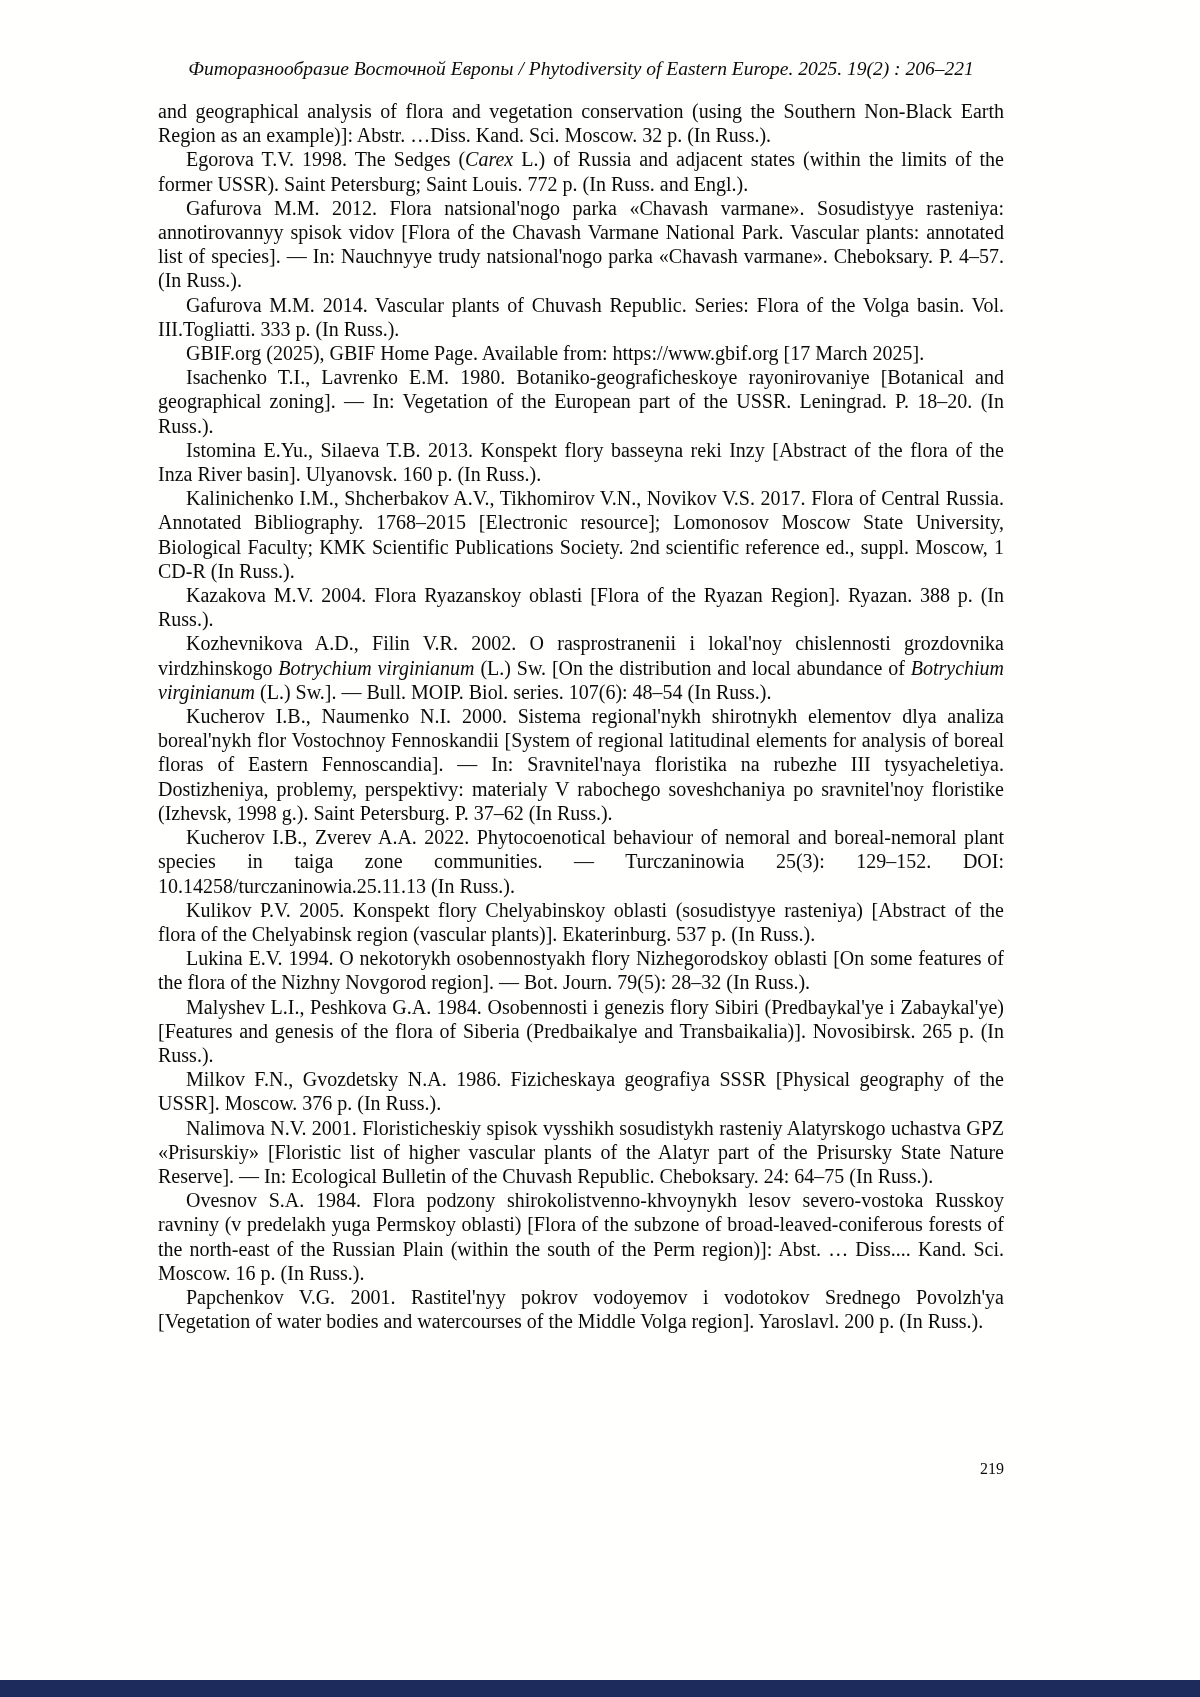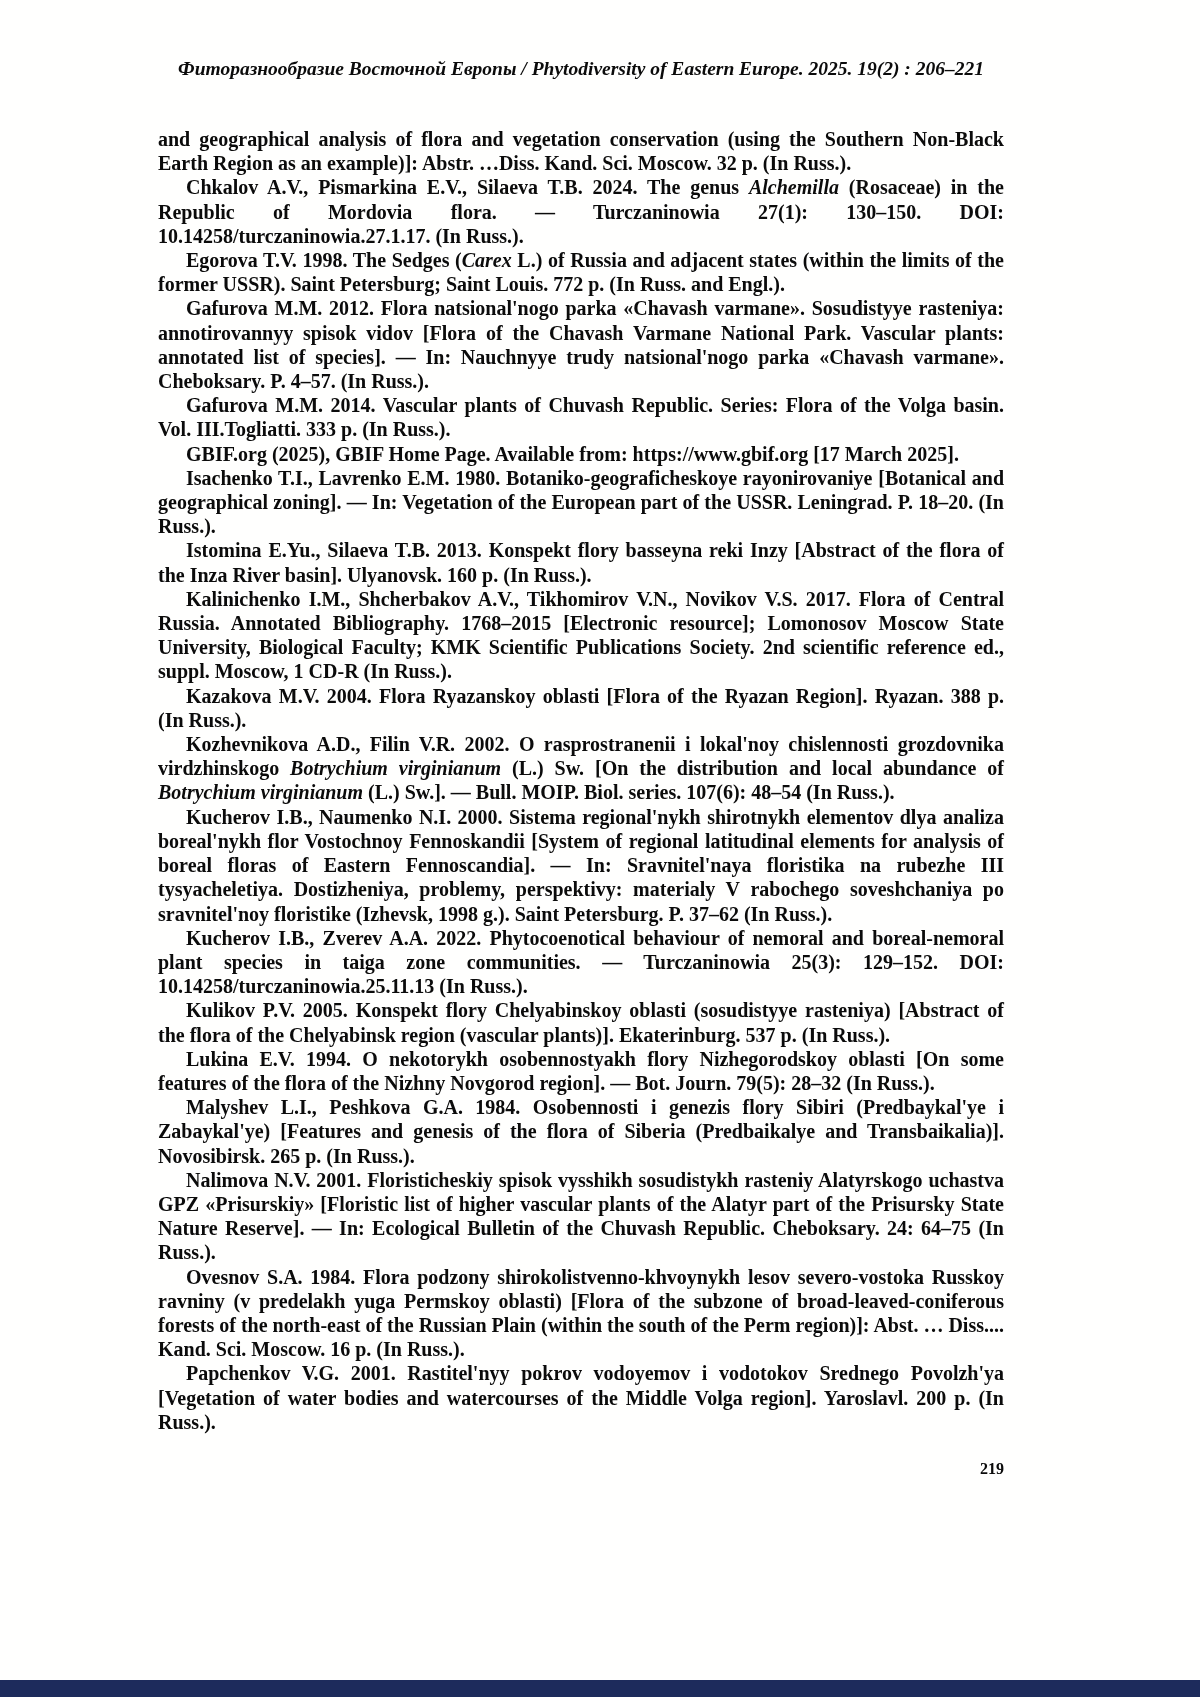--- a/index.html
+++ b/index.html
@@ -1,15 +1,15 @@
 <!DOCTYPE html>
 <html><head>
 <meta charset="utf-8">
 <style>
-  * { margin: 0; padding: 0; box-sizing: border-box; font-weight: bold; }
+  * { margin: 0; padding: 0; box-sizing: border-box; }
   html, body { background: #ffffff; }
   body {
     font-family: "Liberation Serif", serif;
     color: #0b0b0b;
   }
   .page {
     position: relative;
     width: 1200px;
     height: 1697px;
     background: #fffffe;
@@ -34,21 +34,20 @@
     text-align: justify;
     font-size: 20px;
     line-height: 24.2px;
   }
   .content p {
     margin: 0;
     text-indent: 28px;
   }
   .content p.no-indent {
     text-indent: 0;
-    margin-top: 28px;
   }
   .it { font-style: italic; }
   .page-number {
     position: absolute;
     top: 1460px;
     left: 158px;
     width: 846px;
     text-align: right;
     font-size: 16px;
   }
@@ -63,35 +62,35 @@
 </style>
 </head>
 <body>
 
 <div class="page">
 
   <div class="journal-header">Фиторазнообразие Восточной Европы / Phytodiversity of Eastern Europe. 2025. 19(2) : 206–221</div>
 
   <div class="content">
       <p class="no-indent"><span>and geographical analysis of flora and vegetation conservation (using the Southern Non-Black Earth Region as an example)]: Abstr. …Diss. Kand. Sci. Moscow. 32 p. (In Russ.).</span></p>
-      <p><span>Chkalov A.V., Pismarkina E.V., Silaeva T.B. 2024. The genus </span><span class="it">Alchemilla</span><span> (Rosaceae) in the Republic of Mordovia flora. — Turczaninowia 27(1): 130–150. DOI: 10.14258/turczaninowia.27.1.17. (In Russ.).</span></p>
       <p><span>Egorova T.V. 1998. The Sedges (</span><span class="it">Carex</span><span> L.) of Russia and adjacent states (within the limits of the former USSR). Saint Petersburg; Saint Louis. 772 p. (In Russ. and Engl.).</span></p>
       <p><span>Gafurova M.M. 2012. Flora natsional'nogo parka «Chavash varmane». Sosudistyye rasteniya: annotirovannyy spisok vidov [Flora of the Chavash Varmane National Park. Vascular plants: annotated list of species]. — In: Nauchnyye trudy natsional'nogo parka «Chavash varmane». Cheboksary. P. 4–57. (In Russ.).</span></p>
       <p><span>Gafurova M.M. 2014. Vascular plants of Chuvash Republic. Series: Flora of the Volga basin. Vol. III.Togliatti. 333 p. (In Russ.).</span></p>
       <p><span>GBIF.org (2025), GBIF Home Page. Available from: https://www.gbif.org [17 March 2025].</span></p>
       <p><span>Isachenko T.I., Lavrenko E.M. 1980. Botaniko-geograficheskoye rayonirovaniye [Botanical and geographical zoning]. — In: Vegetation of the European part of the USSR. Leningrad. P. 18–20. (In Russ.).</span></p>
       <p><span>Istomina E.Yu., Silaeva T.B. 2013. Konspekt flory basseyna reki Inzy [Abstract of the flora of the Inza River basin]. Ulyanovsk. 160 p. (In Russ.).</span></p>
       <p><span>Kalinichenko I.M., Shcherbakov A.V., Tikhomirov V.N., Novikov V.S. 2017. Flora of Central Russia. Annotated Bibliography. 1768–2015 [Electronic resource]; Lomonosov Moscow State University, Biological Faculty; KMK Scientific Publications Society. 2nd scientific reference ed., suppl. Moscow, 1 CD-R (In Russ.).</span></p>
       <p><span>Kazakova M.V. 2004. Flora Ryazanskoy oblasti [Flora of the Ryazan Region]. Ryazan. 388 p. (In Russ.).</span></p>
       <p><span>Kozhevnikova A.D., Filin V.R. 2002. O rasprostranenii i lokal'noy chislennosti grozdovnika virdzhinskogo </span><span class="it">Botrychium virginianum</span><span> (L.) Sw. [On the distribution and local abundance of </span><span class="it">Botrychium virginianum</span><span> (L.) Sw.]. — Bull. MOIP. Biol. series. 107(6): 48–54 (In Russ.).</span></p>
       <p><span>Kucherov I.B., Naumenko N.I. 2000. Sistema regional'nykh shirotnykh elementov dlya analiza boreal'nykh flor Vostochnoy Fennoskandii [System of regional latitudinal elements for analysis of boreal floras of Eastern Fennoscandia]. — In: Sravnitel'naya floristika na rubezhe III tysyacheletiya. Dostizheniya, problemy, perspektivy: materialy V rabochego soveshchaniya po sravnitel'noy floristike (Izhevsk, 1998 g.). Saint Petersburg. P. 37–62 (In Russ.).</span></p>
       <p><span>Kucherov I.B., Zverev A.A. 2022. Phytocoenotical behaviour of nemoral and boreal-nemoral plant species in taiga zone communities. — Turczaninowia 25(3): 129–152. DOI: 10.14258/turczaninowia.25.11.13 (In Russ.).</span></p>
       <p><span>Kulikov P.V. 2005. Konspekt flory Chelyabinskoy oblasti (sosudistyye rasteniya) [Abstract of the flora of the Chelyabinsk region (vascular plants)]. Ekaterinburg. 537 p. (In Russ.).</span></p>
       <p><span>Lukina E.V. 1994. O nekotorykh osobennostyakh flory Nizhegorodskoy oblasti [On some features of the flora of the Nizhny Novgorod region]. — Bot. Journ. 79(5): 28–32 (In Russ.).</span></p>
       <p><span>Malyshev L.I., Peshkova G.A. 1984. Osobennosti i genezis flory Sibiri (Predbaykal'ye i Zabaykal'ye) [Features and genesis of the flora of Siberia (Predbaikalye and Transbaikalia)]. Novosibirsk. 265 p. (In Russ.).</span></p>
+      <p><span>Milkov F.N., Gvozdetsky N.A. 1986. Fizicheskaya geografiya SSSR [Physical geography of the USSR]. Moscow. 376 p. (In Russ.).</span></p>
       <p><span>Nalimova N.V. 2001. Floristicheskiy spisok vysshikh sosudistykh rasteniy Alatyrskogo uchastva GPZ «Prisurskiy» [Floristic list of higher vascular plants of the Alatyr part of the Prisursky State Nature Reserve]. — In: Ecological Bulletin of the Chuvash Republic. Cheboksary. 24: 64–75 (In Russ.).</span></p>
       <p><span>Ovesnov S.A. 1984. Flora podzony shirokolistvenno-khvoynykh lesov severo-vostoka Russkoy ravniny (v predelakh yuga Permskoy oblasti) [Flora of the subzone of broad-leaved-coniferous forests of the north-east of the Russian Plain (within the south of the Perm region)]: Abst. … Diss.... Kand. Sci. Moscow. 16 p. (In Russ.).</span></p>
       <p><span>Papchenkov V.G. 2001. Rastitel'nyy pokrov vodoyemov i vodotokov Srednego Povolzh'ya [Vegetation of water bodies and watercourses of the Middle Volga region]. Yaroslavl. 200 p. (In Russ.).</span></p>
     </div>
 
   <div class="page-number">219</div>
 
   <div class="bottom-bar" style="background: rgb(29, 43, 92);"></div>
 
 </div>

